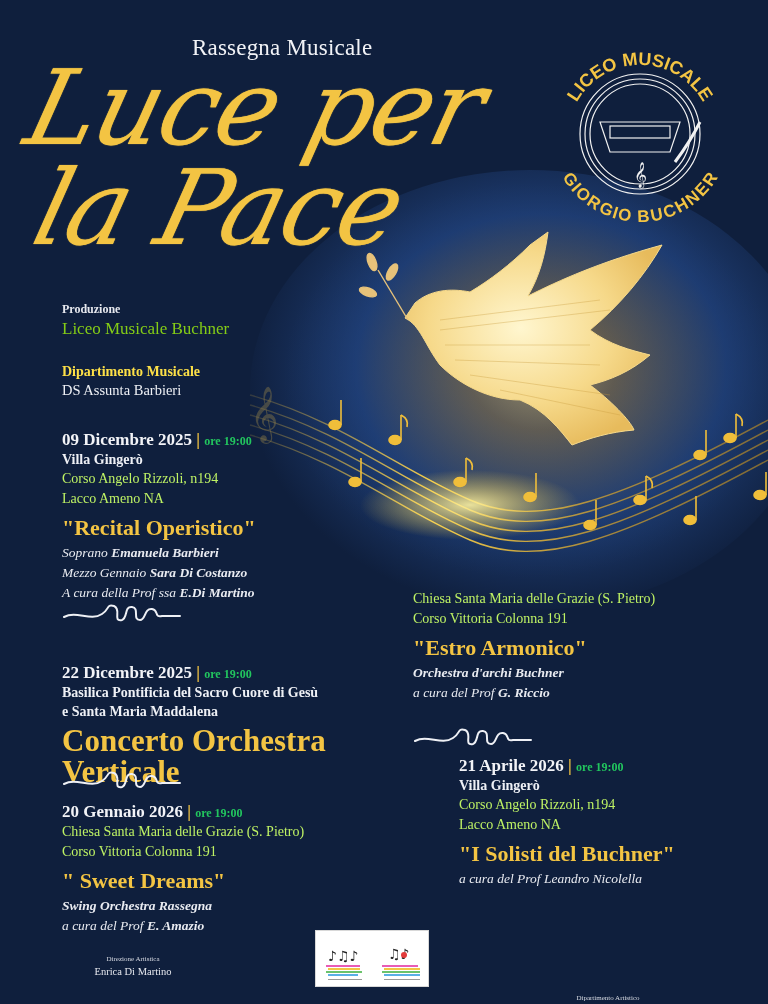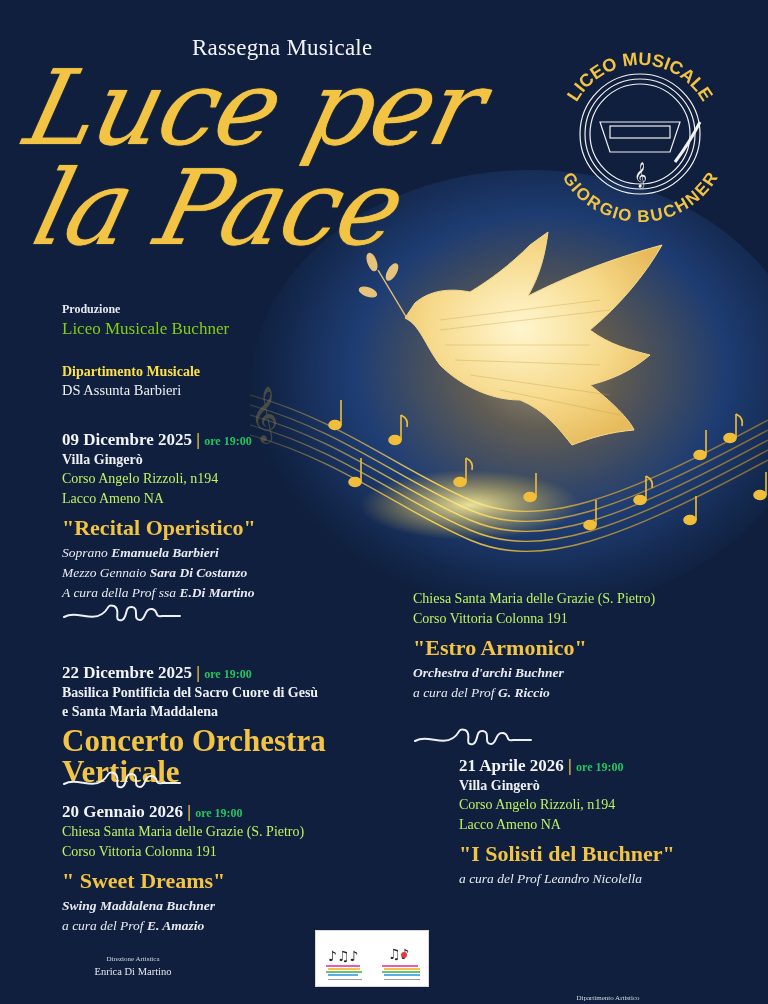--- a/index.html
+++ b/index.html
@@ -264,21 +264,21 @@
 
   <div class="event" style="left:62px; top:802px; width:330px;">
     <div class="date">
       <span>20  Gennaio 2026</span>
       <span class="sep">|</span>
       <span class="time">ore 19:00</span>
     </div>
     <div class="line">Chiesa Santa Maria delle Grazie (S. Pietro)</div>
     <div class="line">Corso Vittoria Colonna 191</div>
     <div class="etitle">" Sweet Dreams"</div>
-    <div class="cred"><span></span><b>Swing Maddalena Buchner</b></div>
+    <div class="cred"><span></span><b>Swing Orchestra Rassegna</b></div>
     <div class="cred"><span>a cura del Prof </span><b>E. Amazio</b></div>
   </div>
 
   <div class="event" style="left:413px; top:589px; width:340px;">
     <div class="line">Chiesa Santa Maria delle Grazie (S. Pietro)</div>
     <div class="line">Corso Vittoria Colonna 191</div>
     <div class="etitle">"Estro Armonico"</div>
     <div class="cred"><span></span><b>Orchestra d'archi Buchner</b></div>
     <div class="cred"><span>a cura del Prof </span><b>G. Riccio</b></div>
   </div>

